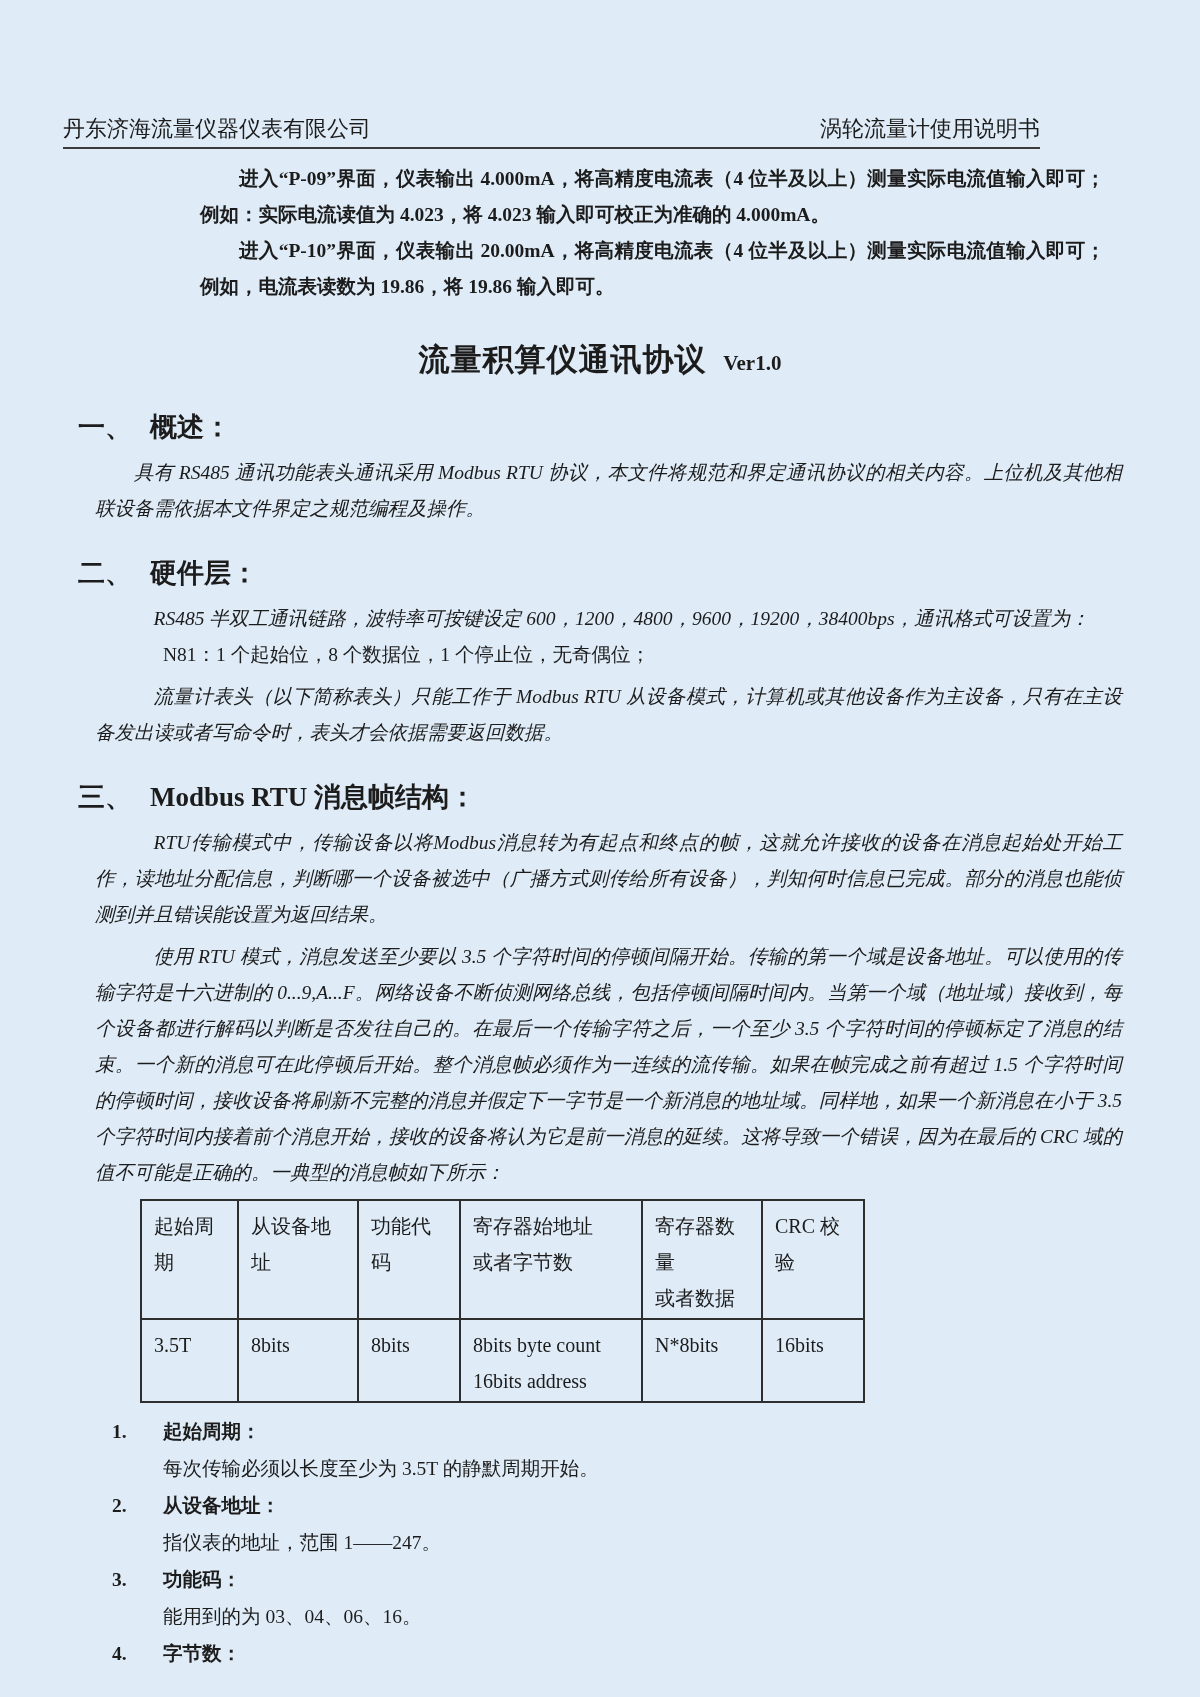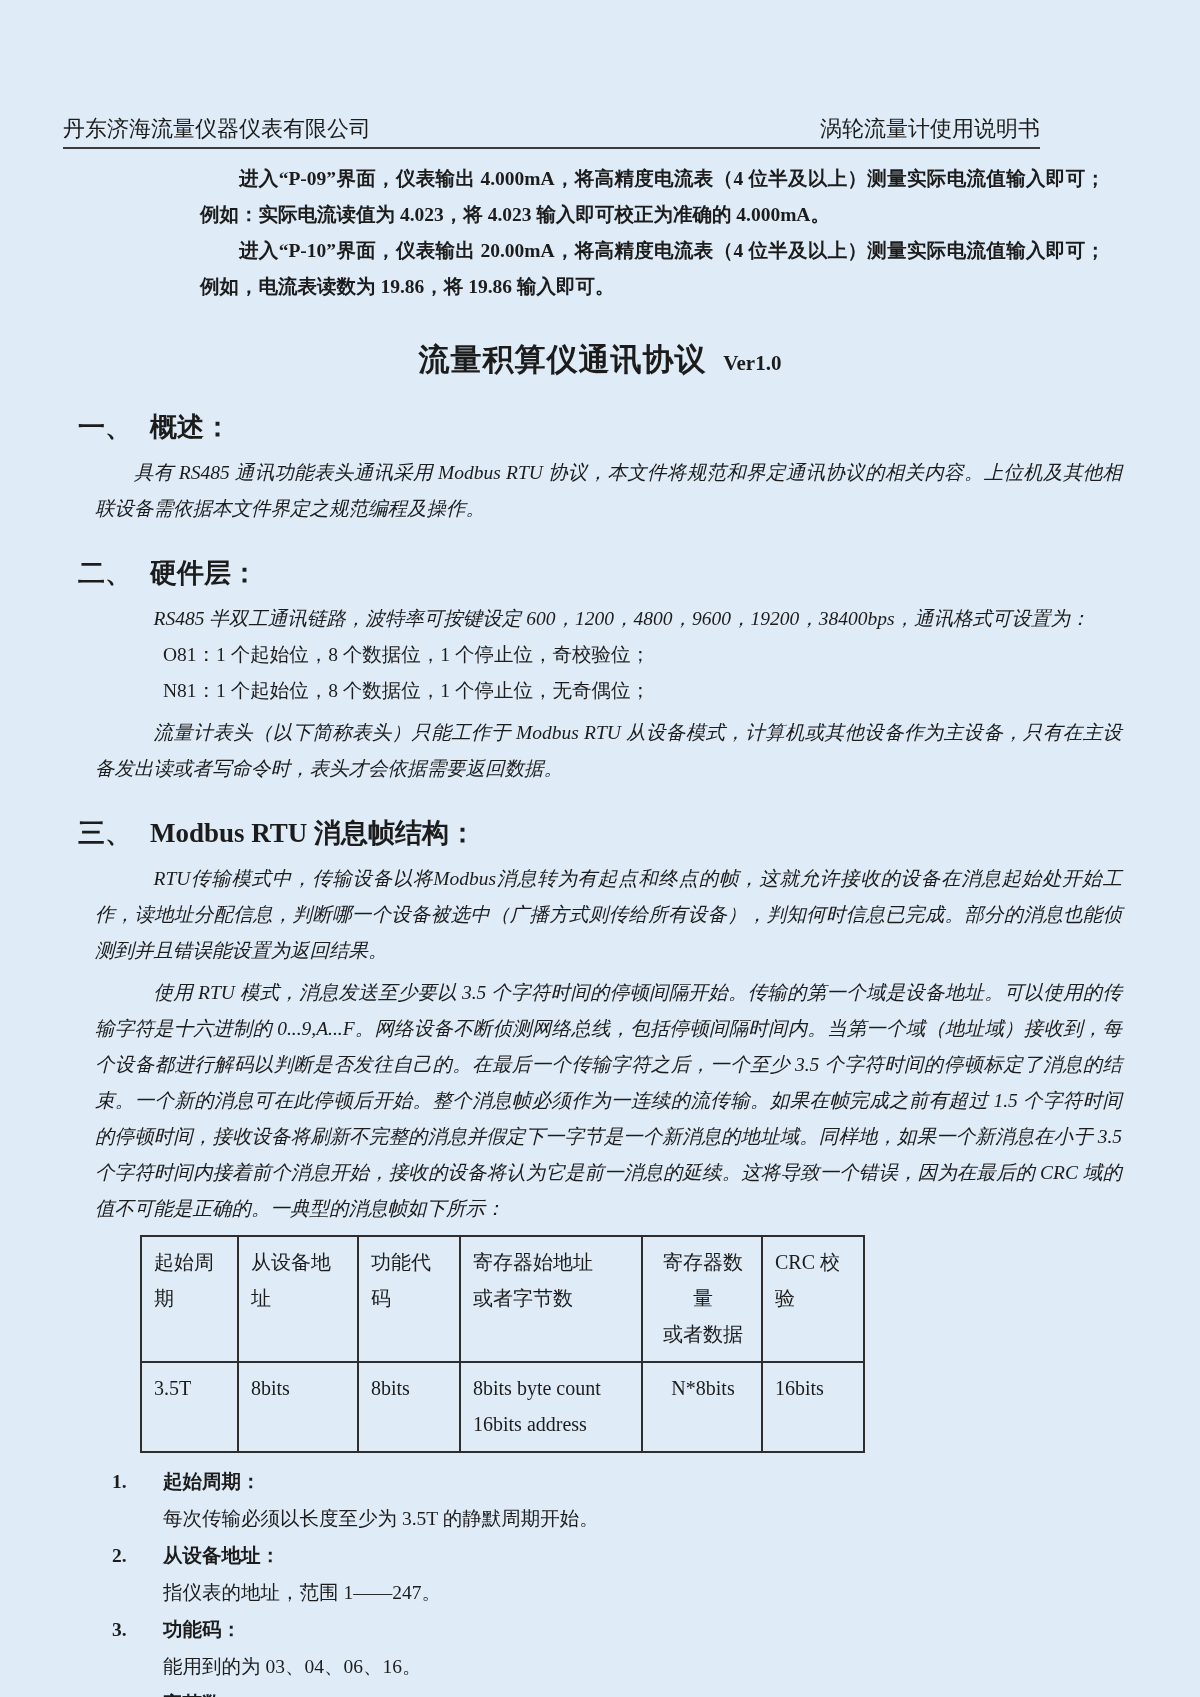--- a/index.html
+++ b/index.html
@@ -56,25 +56,25 @@
   .codeline { margin:0 78px 0 163px; font-size:19.5px; line-height:36px; }
   
   table.frame {
     border-collapse:collapse;
     margin:8px 0 10px 140px;
     table-layout:fixed;
   }
   table.frame td {
     border:2px solid #2e2e2e;
     vertical-align:top;
-    padding:7px 10px 9px 12px;
+    padding:7px 10px 2px 12px;
     font-size:20px; line-height:36px;
   }
   td.c0{width:73px;} td.c1{width:96px;} td.c2{width:78px;}
-  td.c3{width:158px;} td.c4{width:96px;text-align:center;} td.c5{width:78px;}
+  td.c3{width:158px;} td.c4{width:96px;} td.c5{width:78px;}
   
   .olist { margin:4px 78px 0 112px; font-size:19.5px; line-height:37px; }
   .li-head { display:flex; font-weight:bold; }
   .li-head .ln { width:51px; font-weight:bold; }
   .li-desc { margin-left:51px; text-align:justify; }
 </style>
 </head>
 <body>
 
 <div class="page">
@@ -98,21 +98,20 @@
     <span class="num">一、</span>
     <span>概述：</span>
   </div>
   <p class="body ind2">具有 RS485 通讯功能表头通讯采用 Modbus RTU 协议，本文件将规范和界定通讯协议的相关内容。上位机及其他相联设备需依据本文件界定之规范编程及操作。</p>
 
   <div class="sec-h">
     <span class="num">二、</span>
     <span>硬件层：</span>
   </div>
   <p class="body ind3">RS485 半双工通讯链路，波特率可按键设定 600，1200，4800，9600，19200，38400bps，通讯格式可设置为：</p>
-  <div class="codeline">O81：1 个起始位，8 个数据位，1 个停止位，奇校验位；</div>
   <div class="codeline">N81：1 个起始位，8 个数据位，1 个停止位，无奇偶位；</div>
   <p class="body ind3">流量计表头（以下简称表头）只能工作于 Modbus RTU 从设备模式，计算机或其他设备作为主设备，只有在主设备发出读或者写命令时，表头才会依据需要返回数据。</p>
 
   <div class="sec-h">
     <span class="num">三、</span>
     <span>Modbus RTU 消息帧结构：</span>
   </div>
   <p class="body ind3">RTU传输模式中，传输设备以将Modbus消息转为有起点和终点的帧，这就允许接收的设备在消息起始处开始工作，读地址分配信息，判断哪一个设备被选中（广播方式则传给所有设备），判知何时信息已完成。部分的消息也能侦测到并且错误能设置为返回结果。</p>
   <p class="body ind3">使用 RTU 模式，消息发送至少要以 3.5 个字符时间的停顿间隔开始。传输的第一个域是设备地址。可以使用的传输字符是十六进制的 0...9,A...F。网络设备不断侦测网络总线，包括停顿间隔时间内。当第一个域（地址域）接收到，每个设备都进行解码以判断是否发往自己的。在最后一个传输字符之后，一个至少 3.5 个字符时间的停顿标定了消息的结束。一个新的消息可在此停顿后开始。整个消息帧必须作为一连续的流传输。如果在帧完成之前有超过 1.5 个字符时间的停顿时间，接收设备将刷新不完整的消息并假定下一字节是一个新消息的地址域。同样地，如果一个新消息在小于 3.5 个字符时间内接着前个消息开始，接收的设备将认为它是前一消息的延续。这将导致一个错误，因为在最后的 CRC 域的值不可能是正确的。一典型的消息帧如下所示：</p>
 

